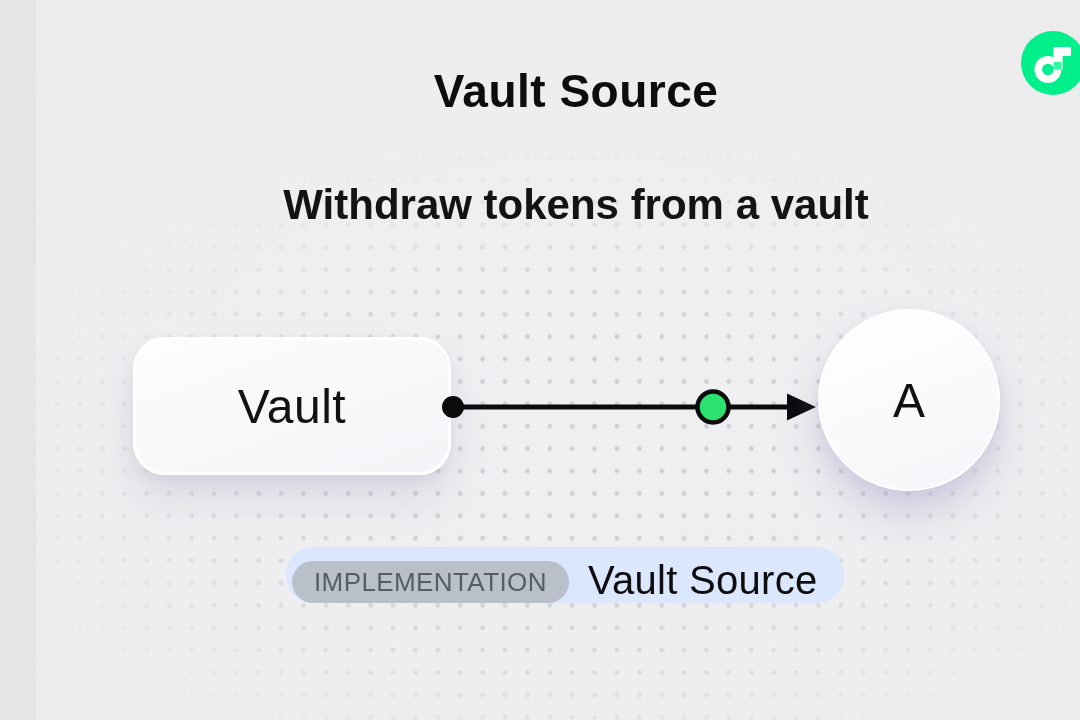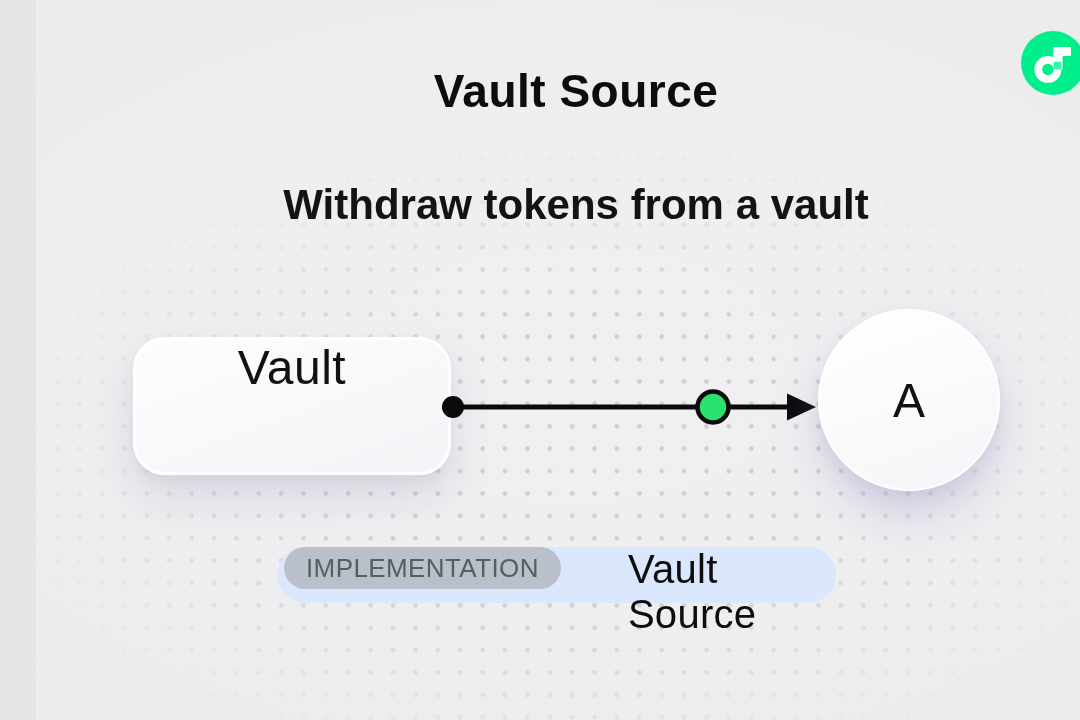--- a/index.html
+++ b/index.html
@@ -61,20 +61,21 @@
     left: 97px;
     top: 337px;
     width: 318px;
     height: 138px;
     border-radius: 32px;
     background: linear-gradient(160deg, #fdfdfe 0%, #f8f8fa 55%, #f4f4f8 100%);
     border: 3px solid #ffffff;
     box-sizing: border-box;
     box-shadow: 0 22px 38px rgba(128, 128, 170, 0.20), 0 6px 12px rgba(128, 128, 170, 0.08);
     display: flex;
+    align-items: center;
     justify-content: center;
   }
   .vault-node-label {
     font-size: 48px;
     font-weight: 400;
     color: #111114;
     letter-spacing: 0.5px;
   }
   
   .account-node {
@@ -101,31 +102,30 @@
   .connector-svg {
     position: absolute;
     left: 395px;
     top: 372px;
     width: 400px;
     height: 70px;
   }
   
   .impl-badge {
     position: absolute;
-    left: 242px;
+    left: 250px;
     top: 547px;
     width: 558px;
     height: 56px;
     border-radius: 27px;
     background: #dae7fc;
     display: flex;
-    align-items: flex-start;
+    align-items: flex-end;
     padding-left: 6px;
     box-sizing: border-box;
-    gap: 48px;
   }
   .impl-tag {
     height: 42px;
     border-radius: 21px;
     background: #b9c0ca;
     display: flex;
     align-items: center;
     padding: 0 22px;
     font-size: 26px;
     font-weight: 500;

